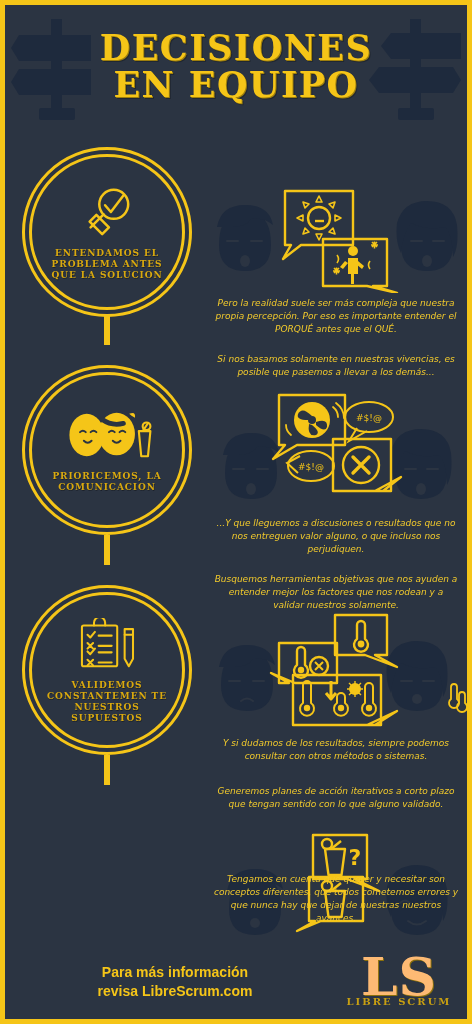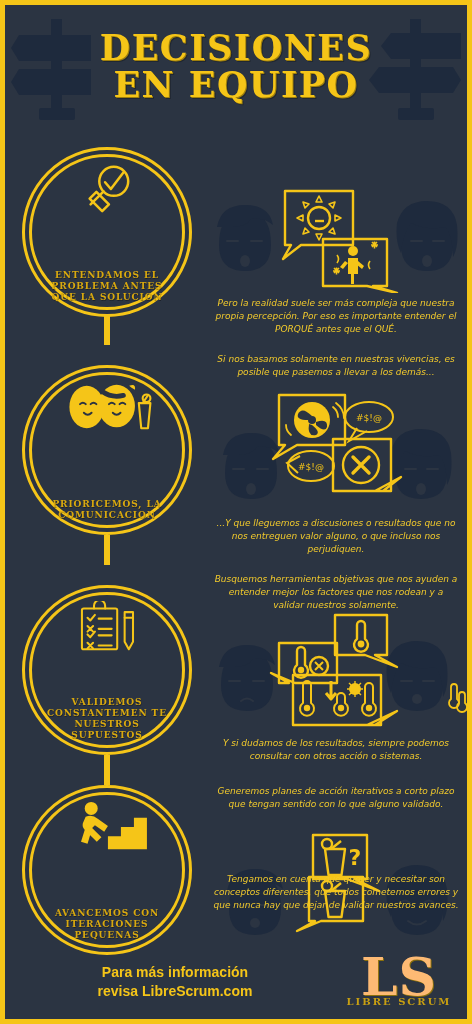--- a/index.html
+++ b/index.html
@@ -83,21 +83,21 @@
   .badge-ring-outer { left: 0; top: 0; width: 170px; height: 170px; }
   .badge-ring-inner { left: 7px; top: 7px; width: 156px; height: 156px; }
 
   .badge-inner {
     position: absolute;
     left: 14px; top: 14px;
     width: 142px; height: 142px;
     display: flex;
     flex-direction: column;
     align-items: center;
-    justify-content: space-between;
+    justify-content: center;
     gap: 8px;
   }
   .badge-icon {
     width: 66px;
     height: 56px;
     display: flex;
     align-items: center;
     justify-content: center;
   }
   .badge-icon.wide { width: 94px; }
@@ -302,37 +302,20 @@
                 <path d="M24 48 h14"></path>
               <path d="M52 12 h9 v32 l-4.5 8 l-4.5 -8 Z"></path>
               <path d="M52 18 h9"></path>
             </g>
           </svg>
         </div>
         <div class="badge-label">VALIDEMOS CONSTANTEMEN TE NUESTROS SUPUESTOS</div>
       </div>
     </div>
 
-    <div class="badge" style="top:648px;">
-      <div class="badge-ring-outer"></div>
-      <div class="badge-ring-inner"></div>
-      <div class="badge-inner">
-        <div class="badge-icon wide">
-          <svg viewBox="0 0 94 56" width="88" height="52">
-            <g fill="#f5c518">
-              <path d="M48 52 L48 38 L62 38 L62 28 L76 28 L76 18 L90 18 L90 52 Z"></path>
-              <circle cx="30" cy="8" r="7"></circle>
-              <path d="M24 17 q7 -3 13 2 l11 8 l-4 6 l-10 -7 l-3 3 l10 10 l-5 5 l-13 -13 q-3 -3 -2 -7 z"></path>
-              <path d="M24 28 l-5 16 l7 2 l5 -16 z"></path>
-            </g>
-          </svg>
-        </div>
-        <div class="badge-label">AVANCEMOS CON ITERACIONES PEQUENAS</div>
-      </div>
-    </div>
   </div>
 
   <div id="story-column">
 
 
     <div class="scene" style="top:48px;height:110px;">
       <svg viewBox="0 0 262 110" width="262" height="110">
 
         <g fill="#1e2a3d">
           <path d="M14 62 q0 -34 26 -34 q26 0 26 34 q0 26 -26 26 q-26 0 -26 -26z"></path>
@@ -507,21 +490,21 @@
           <circle cx="164" cy="95" r="3.2" fill="#f5c518" stroke="none"></circle>
         </g>
 
         <g fill="none" stroke="#f5c518" stroke-width="1.8">
           <path d="M246 74 a3 3 0 0 1 6 0 v12 a5 5 0 1 1 -6 0z"></path>
           <path d="M254 82 a3 3 0 0 1 6 0 v8 a5 5 0 1 1 -6 0z"></path>
         </g>
       </svg>
     </div>
 
-    <div class="caption" style="top:602px;">Y si dudamos de los resultados, siempre podemos consultar con otros acción o sistemas.</div>
+    <div class="caption" style="top:602px;">Y si dudamos de los resultados, siempre podemos consultar con otros métodos o sistemas.</div>
     <div class="caption" style="top:650px;">Generemos planes de acción iterativos a corto plazo que tengan sentido con lo que alguno validado.</div>
 
     <div class="scene" style="top:698px;height:120px;">
       <svg viewBox="0 0 262 120" width="262" height="120">
 
         <g fill="#1e2a3d">
           <path d="M24 76 q0 -34 26 -34 q26 0 26 34 q0 26 -26 26 q-26 0 -26 -26z"></path>
           <path d="M22 58 q4 -22 28 -22 q24 0 28 20 q-10 -8 -22 -6 q-6 8 -18 8 q-10 0 -16 0z"></path>
         </g>
         <g stroke="#2b3442" stroke-width="2" fill="none" stroke-linecap="round">
@@ -550,21 +533,21 @@
 
         <g fill="none" stroke="#f5c518" stroke-width="2.4" stroke-linejoin="round">
           <path d="M104 44 H158 V88 H116 L92 98 L110 88 H104 Z"></path>
           <path d="M120 58 L140 58 L136.5 84 L123.5 84 Z"></path>
           <circle cx="122" cy="53" r="5"></circle>
           <path d="M126 58 L136 50"></path>
         </g>
       </svg>
     </div>
 
-    <div class="caption" style="top:738px;">Tengamos en cuenta que querer y necesitar son conceptos diferentes, que todos cometemos errores y que nunca hay que dejar de validar nuestros avances.</div>
+    <div class="caption" style="top:738px;">Tengamos en cuenta que querer y necesitar son conceptos diferentes, que todos cometemos errores y que nunca hay que dejar de nuestras nuestros avances.</div>
   </div>
 
   <div id="footer">
     <div id="footer-text">
       <div>Para más información</div>
       <div>revisa LibreScrum.com</div>
     </div>
     <div id="footer-logo">
       <div id="logo-ls">LS</div>
       <div id="logo-sub">LIBRE SCRUM</div>

